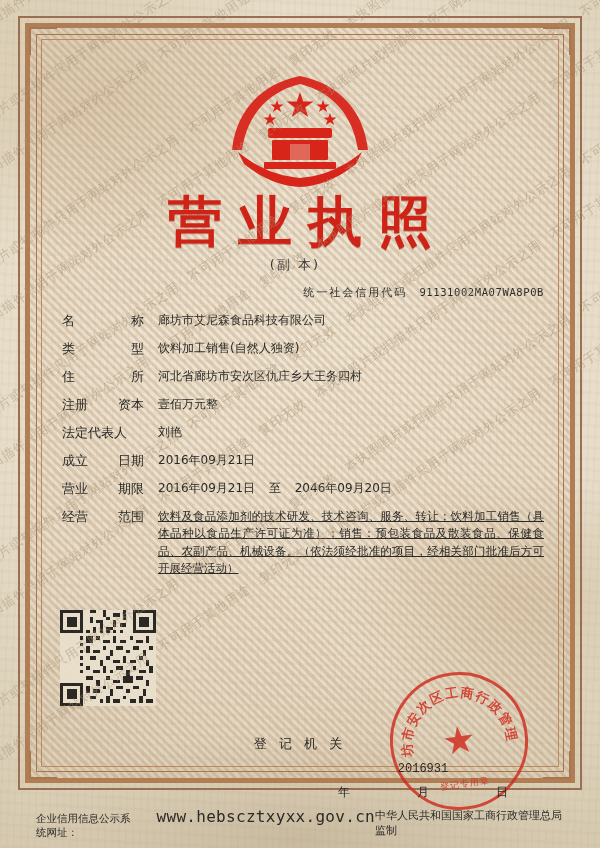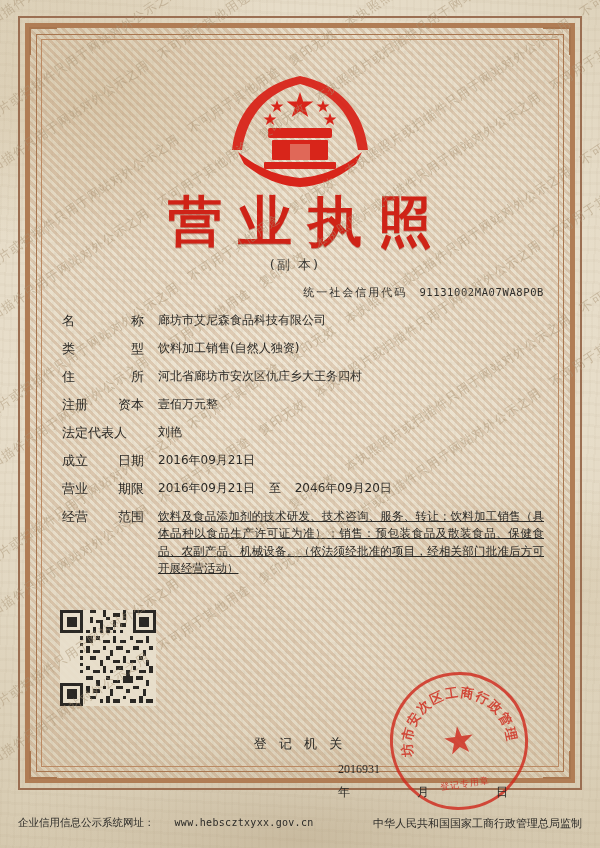--- a/index.html
+++ b/index.html
@@ -213,24 +213,24 @@
     font-size: 13px;
     letter-spacing: 4px;
     color: #2b2a27;
   }
   .date-line {
     position: absolute;
     right: 92px;
     top: 762px;
     width: 170px;
     display: flex;
-    justify-content: flex-start;
+    justify-content: center;
     font-size: 12px;
     color: #2b2a27;
-    font-family: Liberation Serif, serif;
+    font-family: Liberation Mono, monospace;
   }
   .date-units {
     position: absolute;
     right: 92px;
     top: 784px;
     width: 170px;
     display: flex;
     justify-content: space-between;
     font-size: 12px;
     color: #2b2a27;
@@ -239,27 +239,27 @@
 
   
   .footer {
     position: absolute;
     left: 0; right: 0;
     bottom: 10px;
     height: 30px;
     display: flex;
     align-items: center;
     justify-content: space-between;
-    padding: 0 18px;
+    padding: 0 36px;
     box-sizing: border-box;
     font-size: 10.5px;
     color: #2b2a27;
   }
   .footer-left { display: flex; align-items: baseline; gap: 8px; }
-  .footer-url { font-family: "DejaVu Sans Mono", "Liberation Mono", monospace; font-size: 10px; letter-spacing: 0.3px; margin-left: 12px; }
+  .footer-url { font-family: "DejaVu Sans Mono", "Liberation Mono", monospace; font-size: 16px; letter-spacing: 0.3px; margin-left: 12px; }
   .footer-right { font-size: 11px; }
 
   
   .watermark {
     position: absolute;
     inset: 0;
     overflow: hidden;
     pointer-events: none;
   }
   .wm-row {

